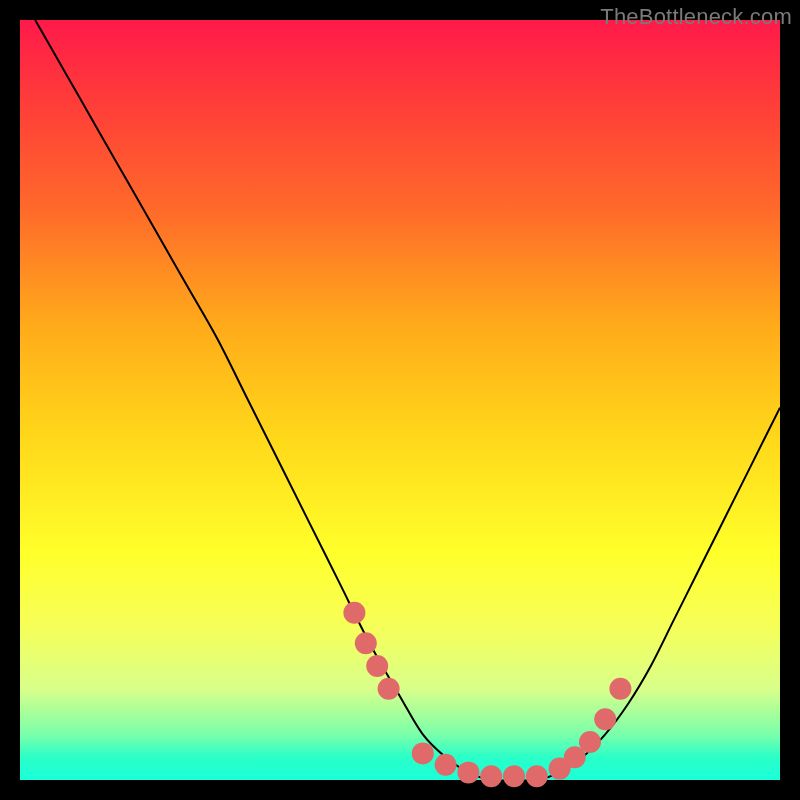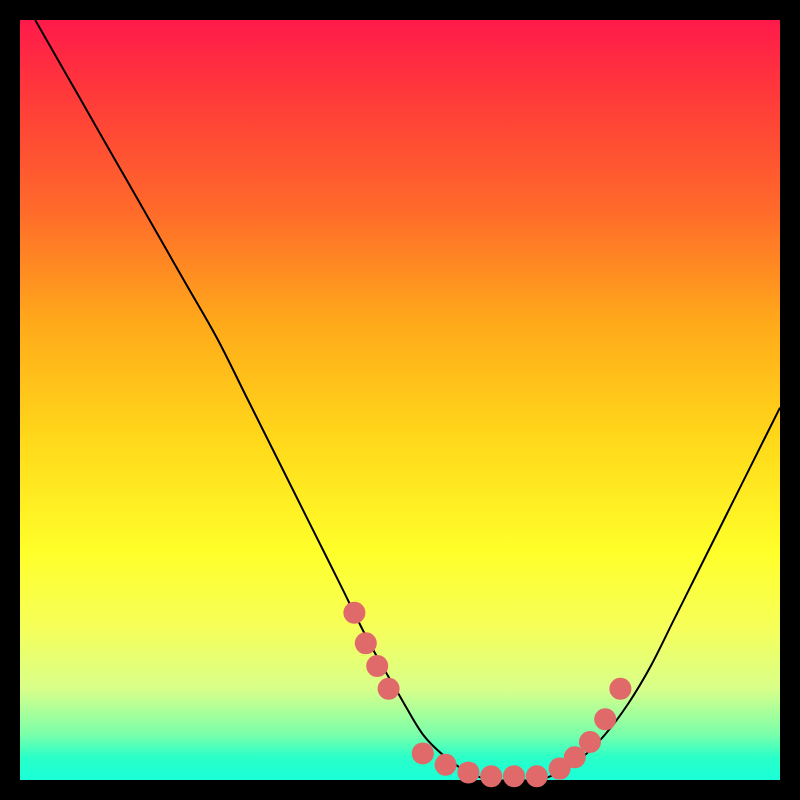--- a/index.html
+++ b/index.html
@@ -63,13 +63,14 @@
         <circle cx="471.2" cy="756.2" r="11" fill="#e06a6a" stroke="#d85a5a" stroke-width="0"></circle>
         <circle cx="494" cy="756.2" r="11" fill="#e06a6a" stroke="#d85a5a" stroke-width="0"></circle>
         <circle cx="516.8000000000001" cy="756.2" r="11" fill="#e06a6a" stroke="#d85a5a" stroke-width="0"></circle>
         <circle cx="539.6" cy="748.6" r="11" fill="#e06a6a" stroke="#d85a5a" stroke-width="0"></circle>
         <circle cx="554.8" cy="737.2" r="11" fill="#e06a6a" stroke="#d85a5a" stroke-width="0"></circle>
         <circle cx="570" cy="722" r="11" fill="#e06a6a" stroke="#d85a5a" stroke-width="0"></circle>
         <circle cx="585.2" cy="699.2" r="11" fill="#e06a6a" stroke="#d85a5a" stroke-width="0"></circle>
         <circle cx="600.4" cy="668.8" r="11" fill="#e06a6a" stroke="#d85a5a" stroke-width="0"></circle>
       </g>
   </svg>
+  <div class="watermark">TheBottleneck.com</div>
 </div>
 
 </body></html>

